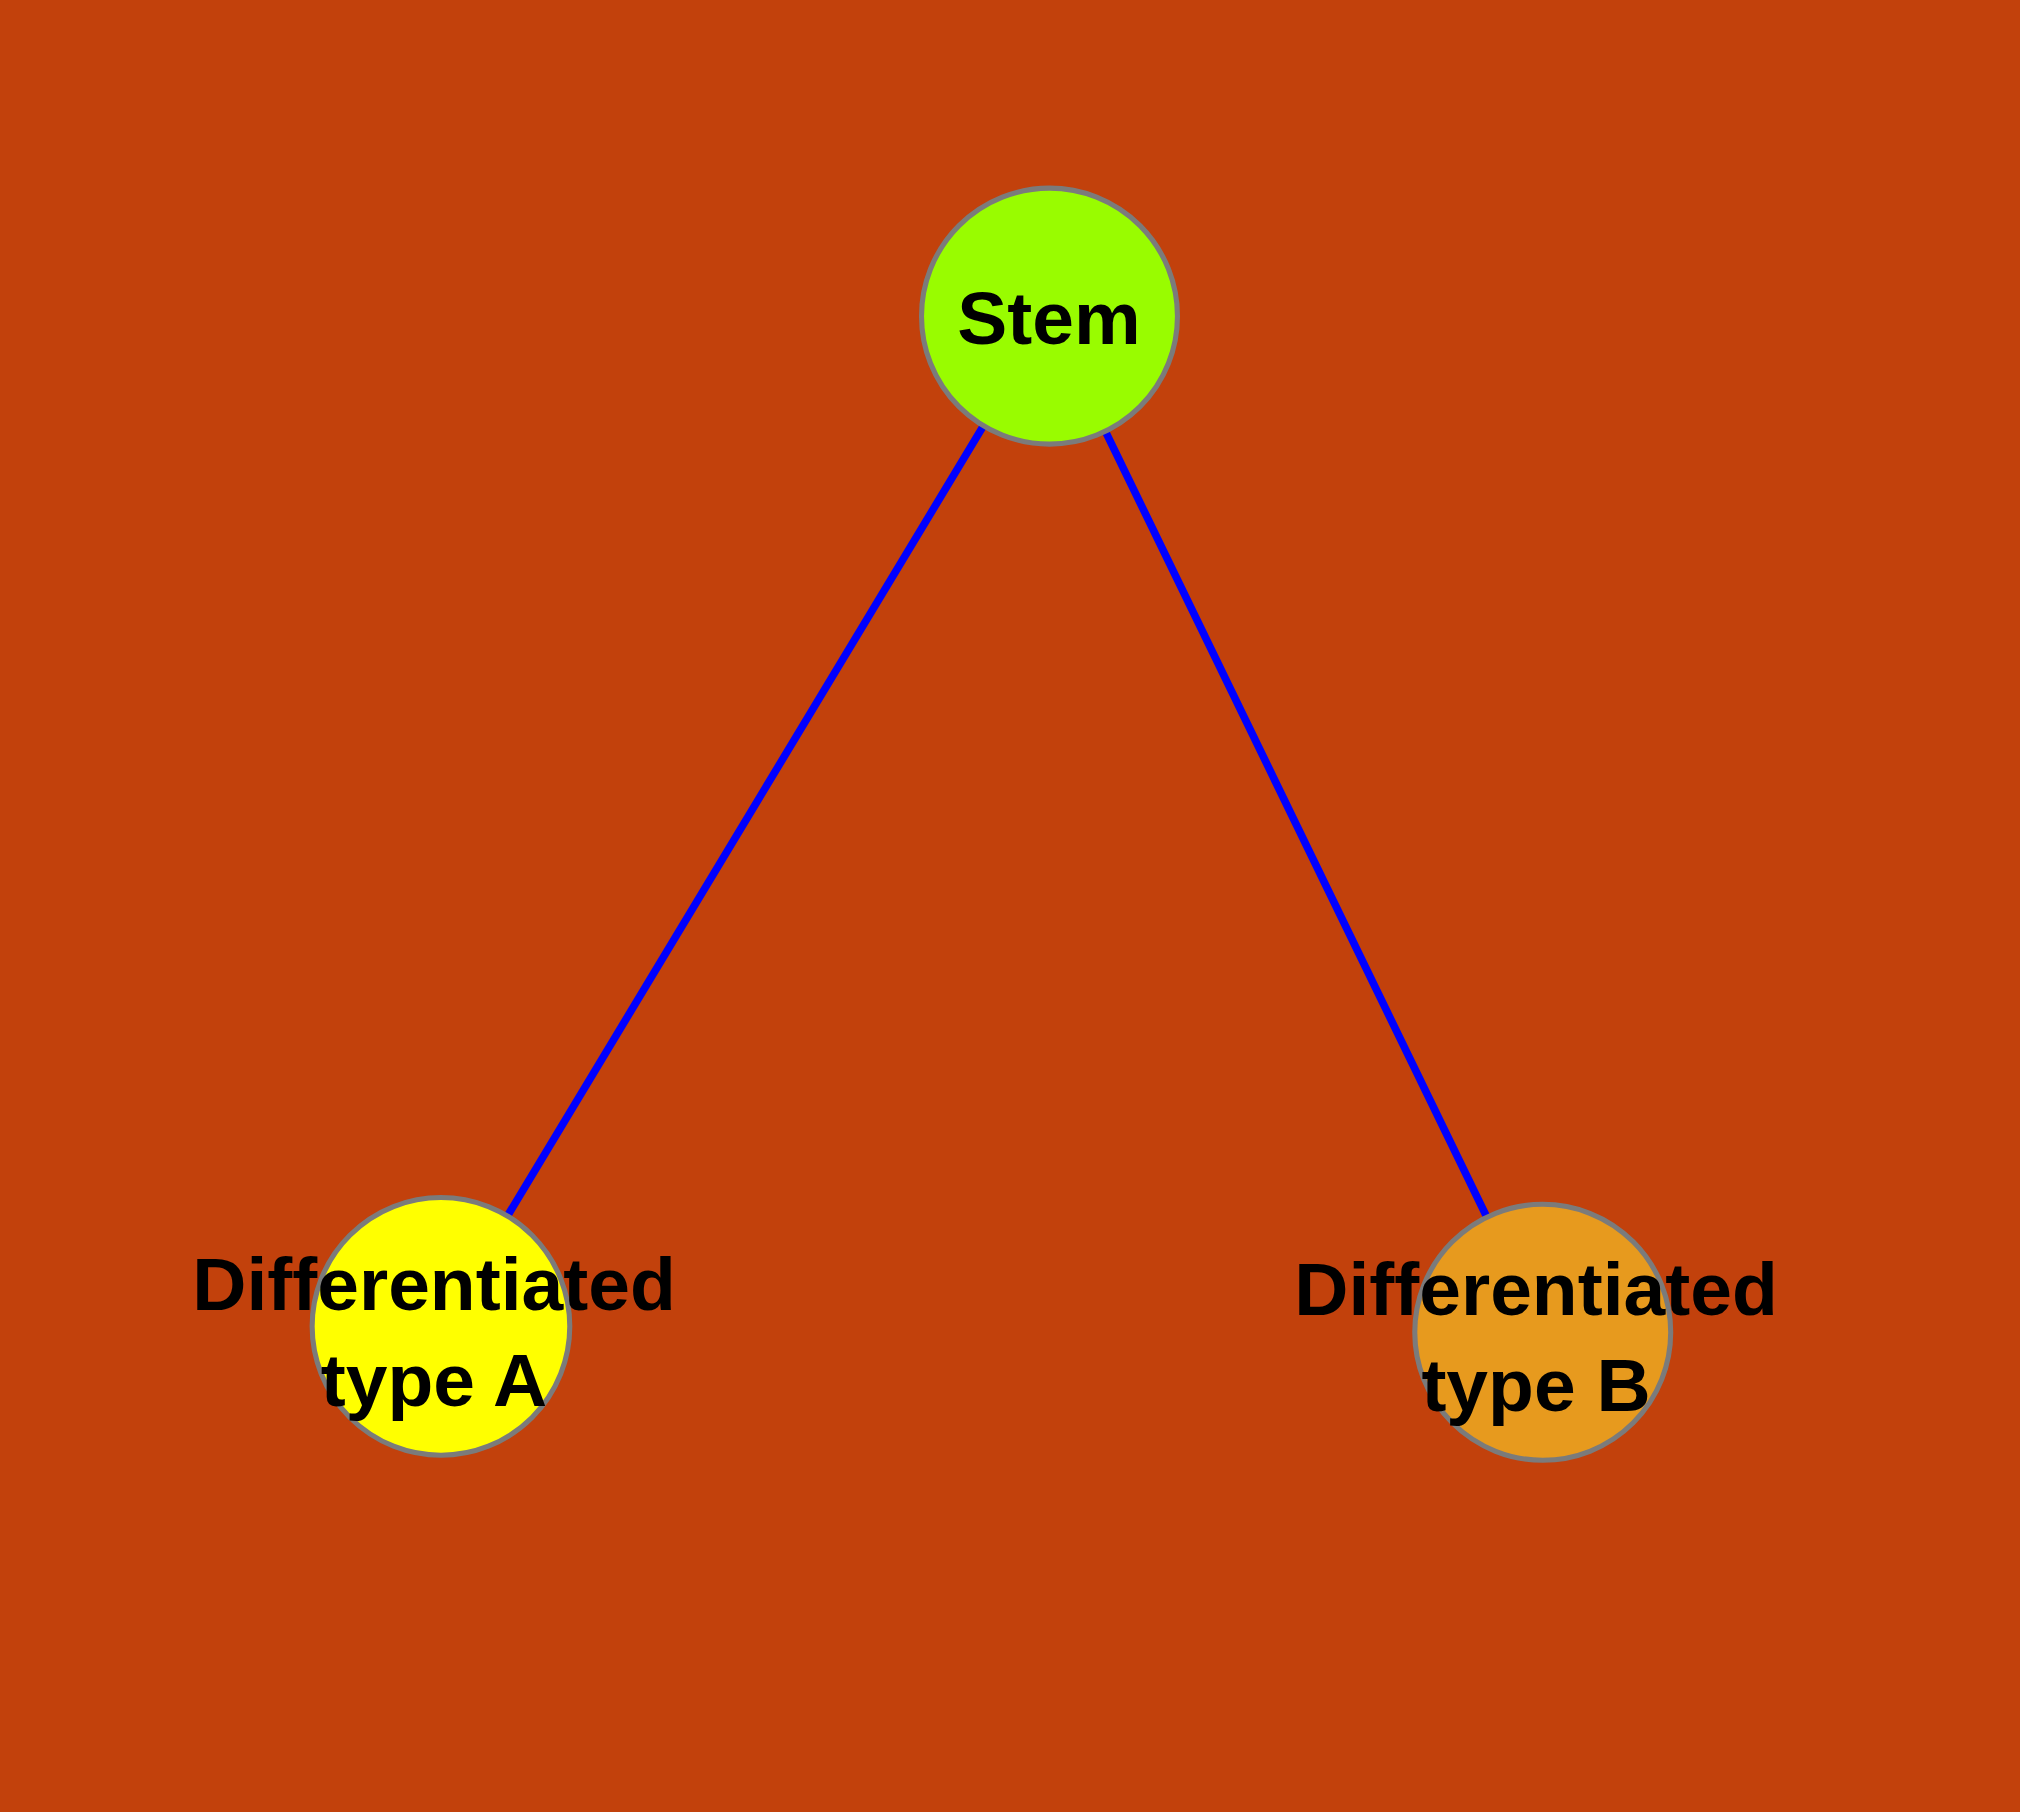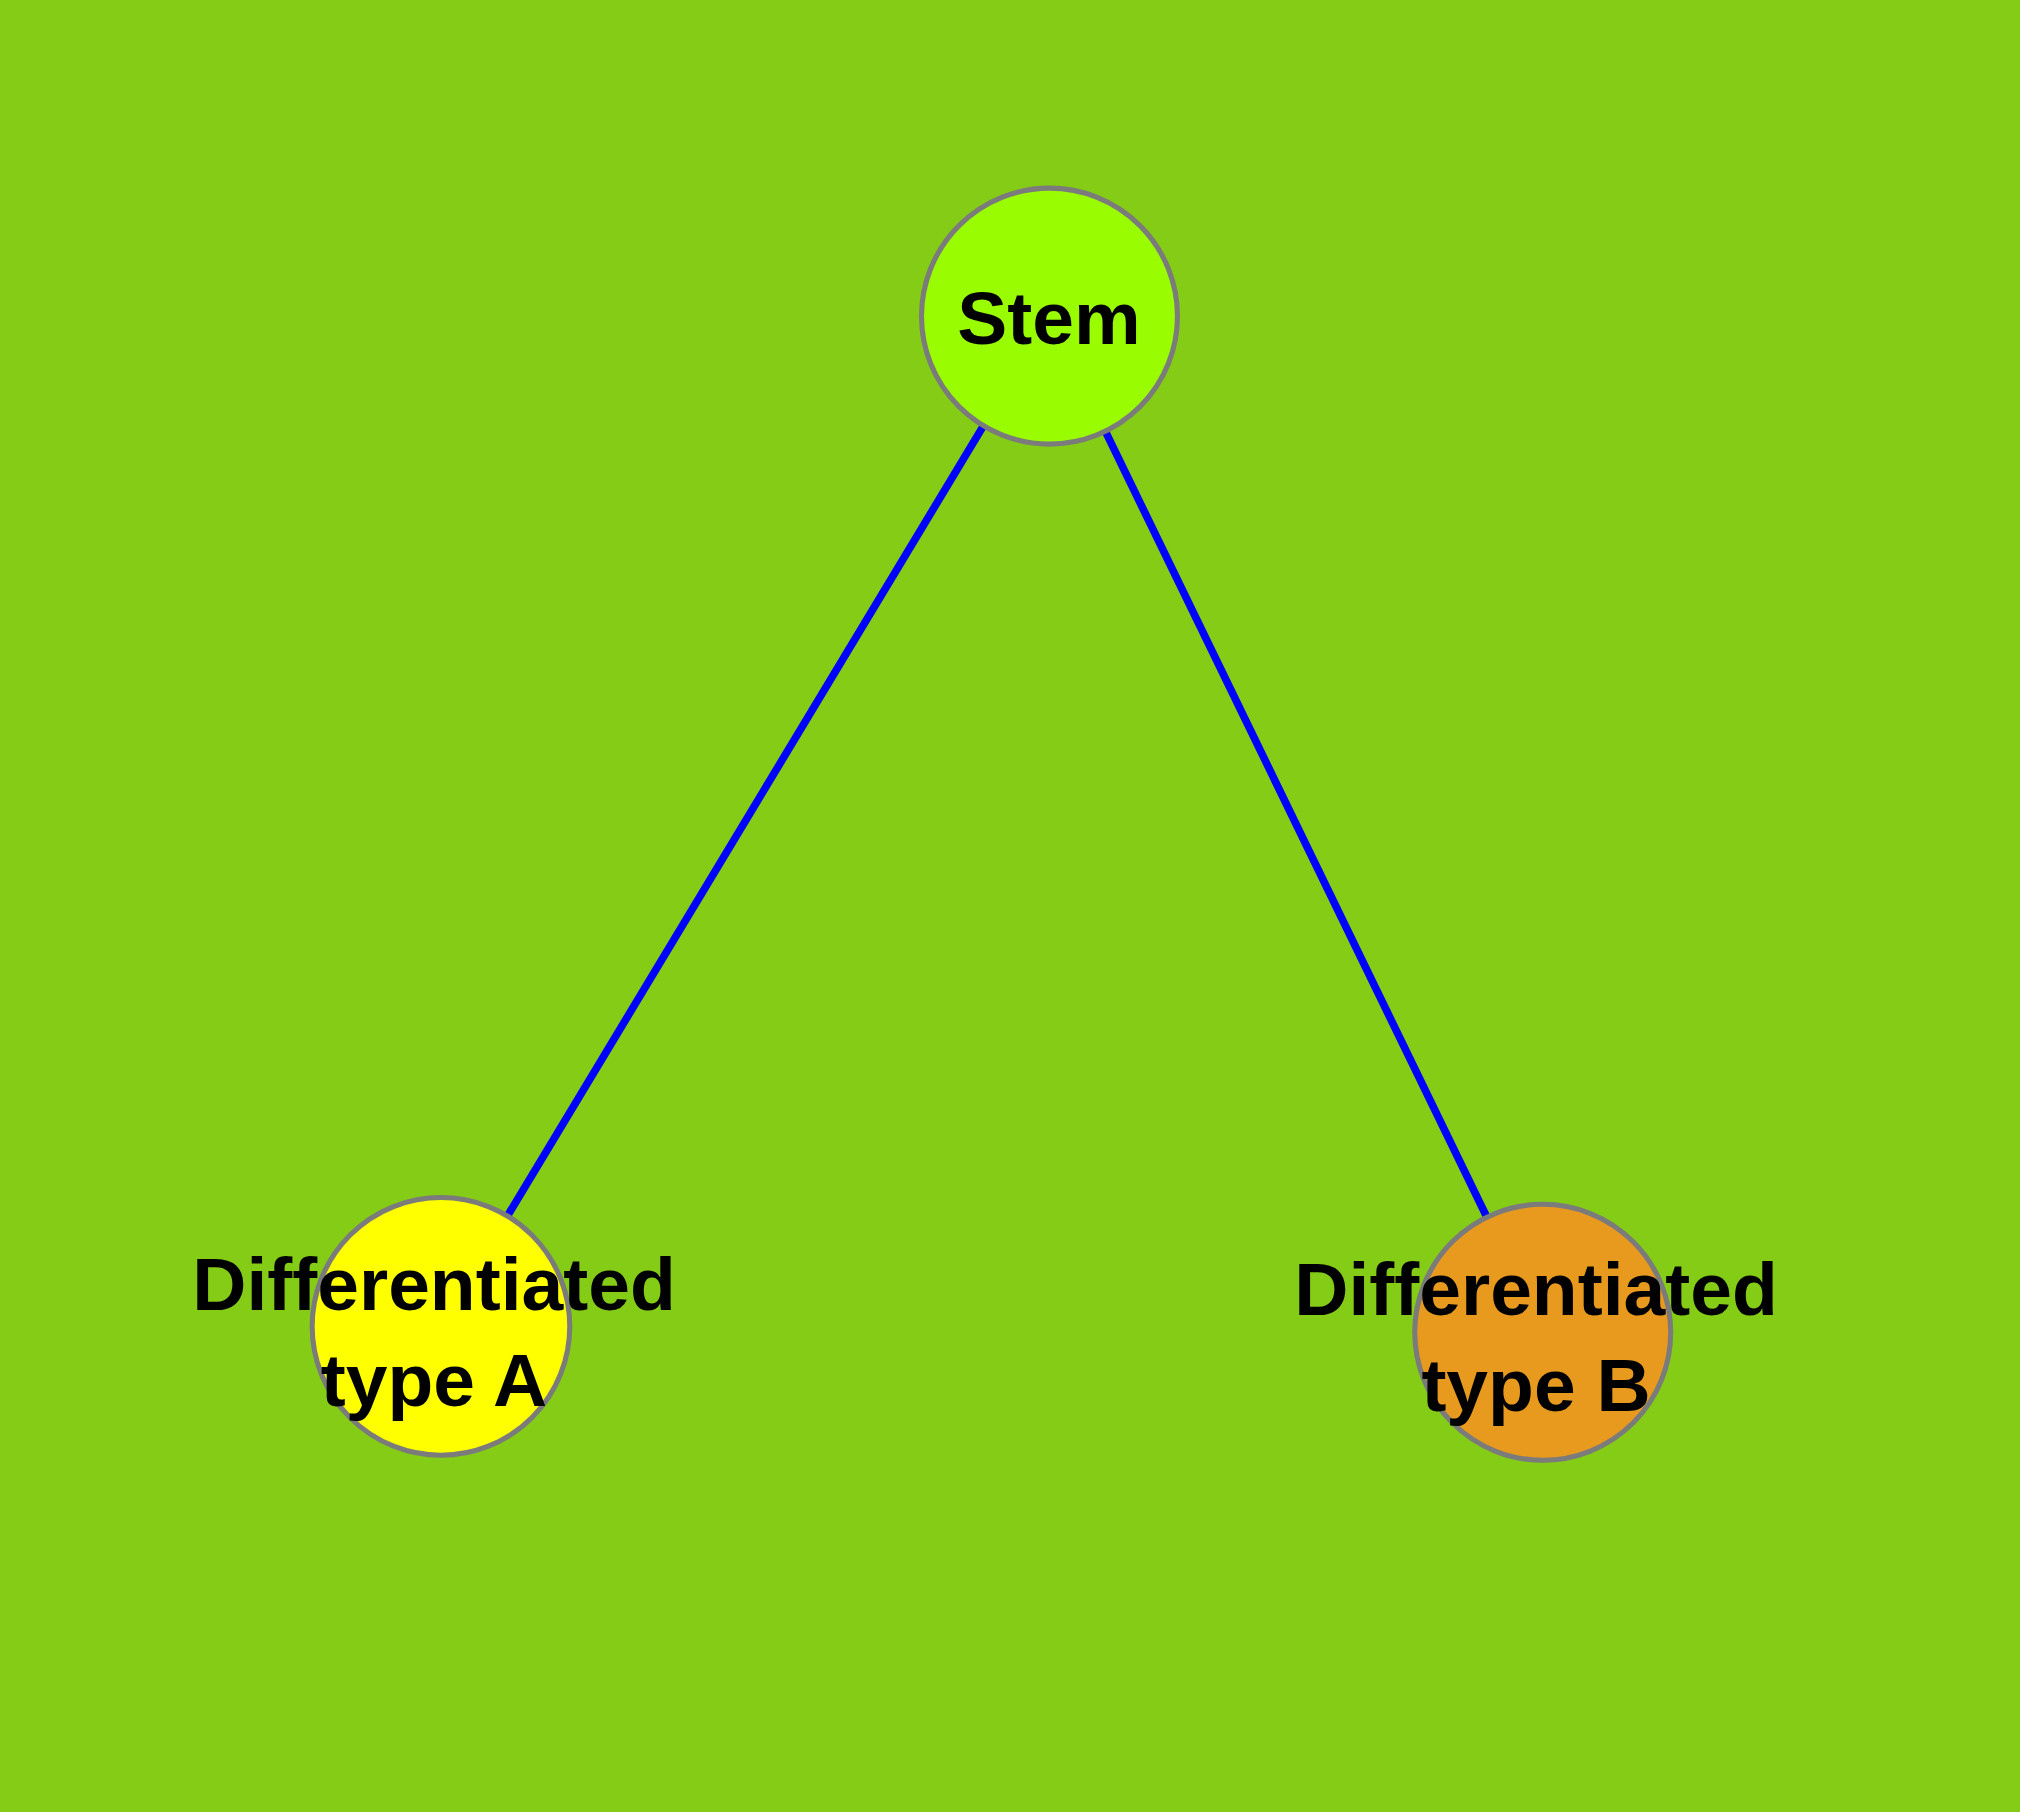--- a/index.html
+++ b/index.html
@@ -4,21 +4,21 @@
 <style>
   html, body {
     margin: 0;
     padding: 0;
     background: #CBCBFA;
   }
   .canvas {
     position: relative;
     width: 2021px;
     height: 1812px;
-    background: #84cc16;
+    background: #c2410c;
     overflow: hidden;
     font-family: "Liberation Sans", sans-serif;
   }
   svg.graph {
     position: absolute;
     left: 0;
     top: 0;
     width: 100%;
     height: 100%;
     display: block;

